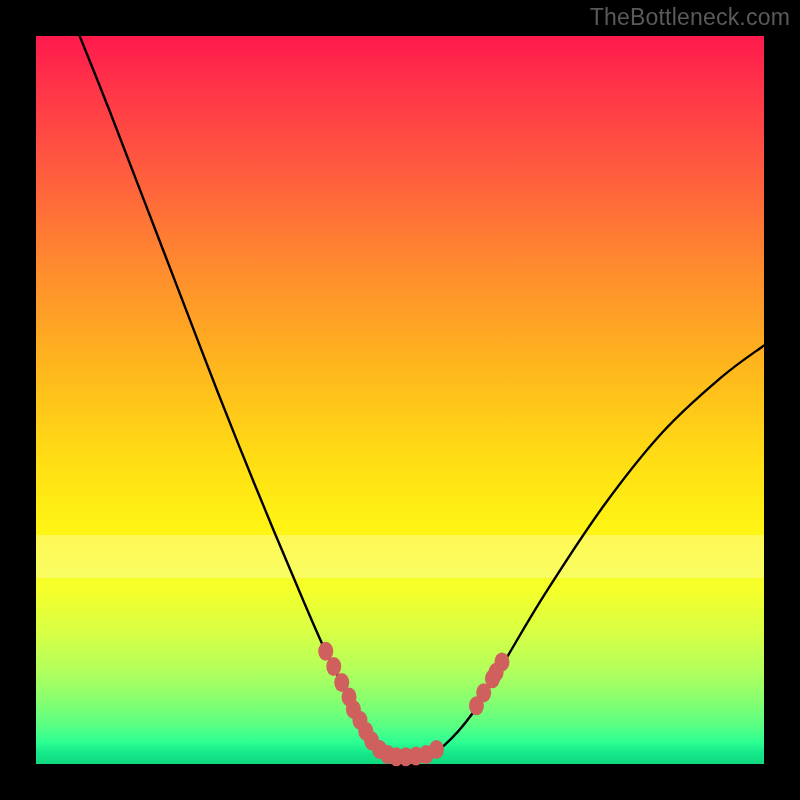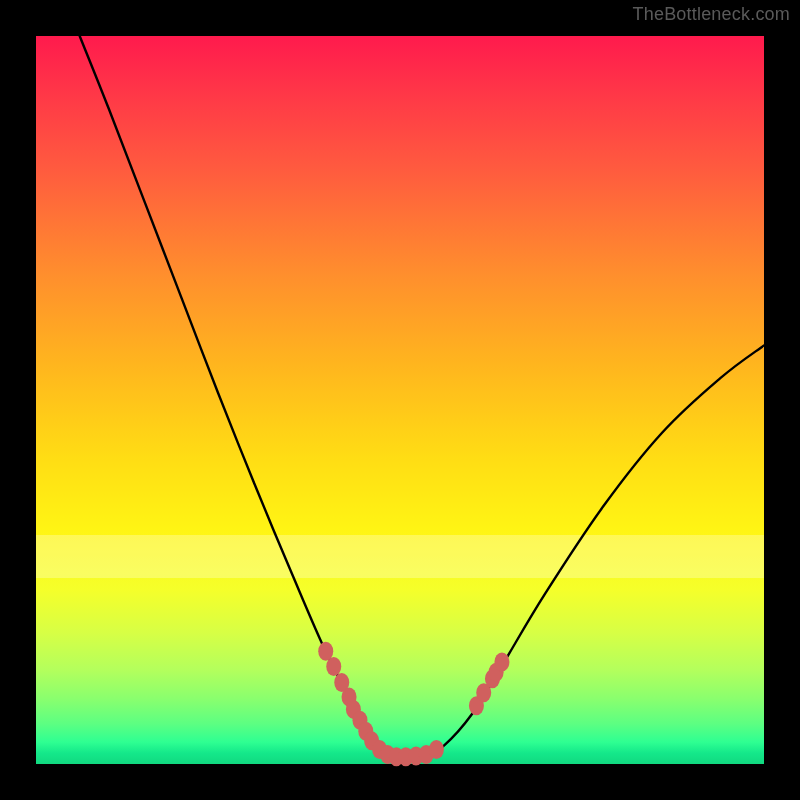--- a/index.html
+++ b/index.html
@@ -47,21 +47,21 @@
     width: 100%;
     top: 68.5%;
     height: 6%;
     background: rgba(255,255,255,0.28);
   }
   .watermark {
     position: absolute;
     top: 4px;
     right: 10px;
     color: #5a5a5a;
-    font-size: 18px;
+    font-size: 23px;
     font-weight: 500;
     letter-spacing: 0.2px;
   }
   svg.curve {
     position: absolute;
     left: 0; top: 0;
     width: 728px;
     height: 728px;
     overflow: visible;
   }

